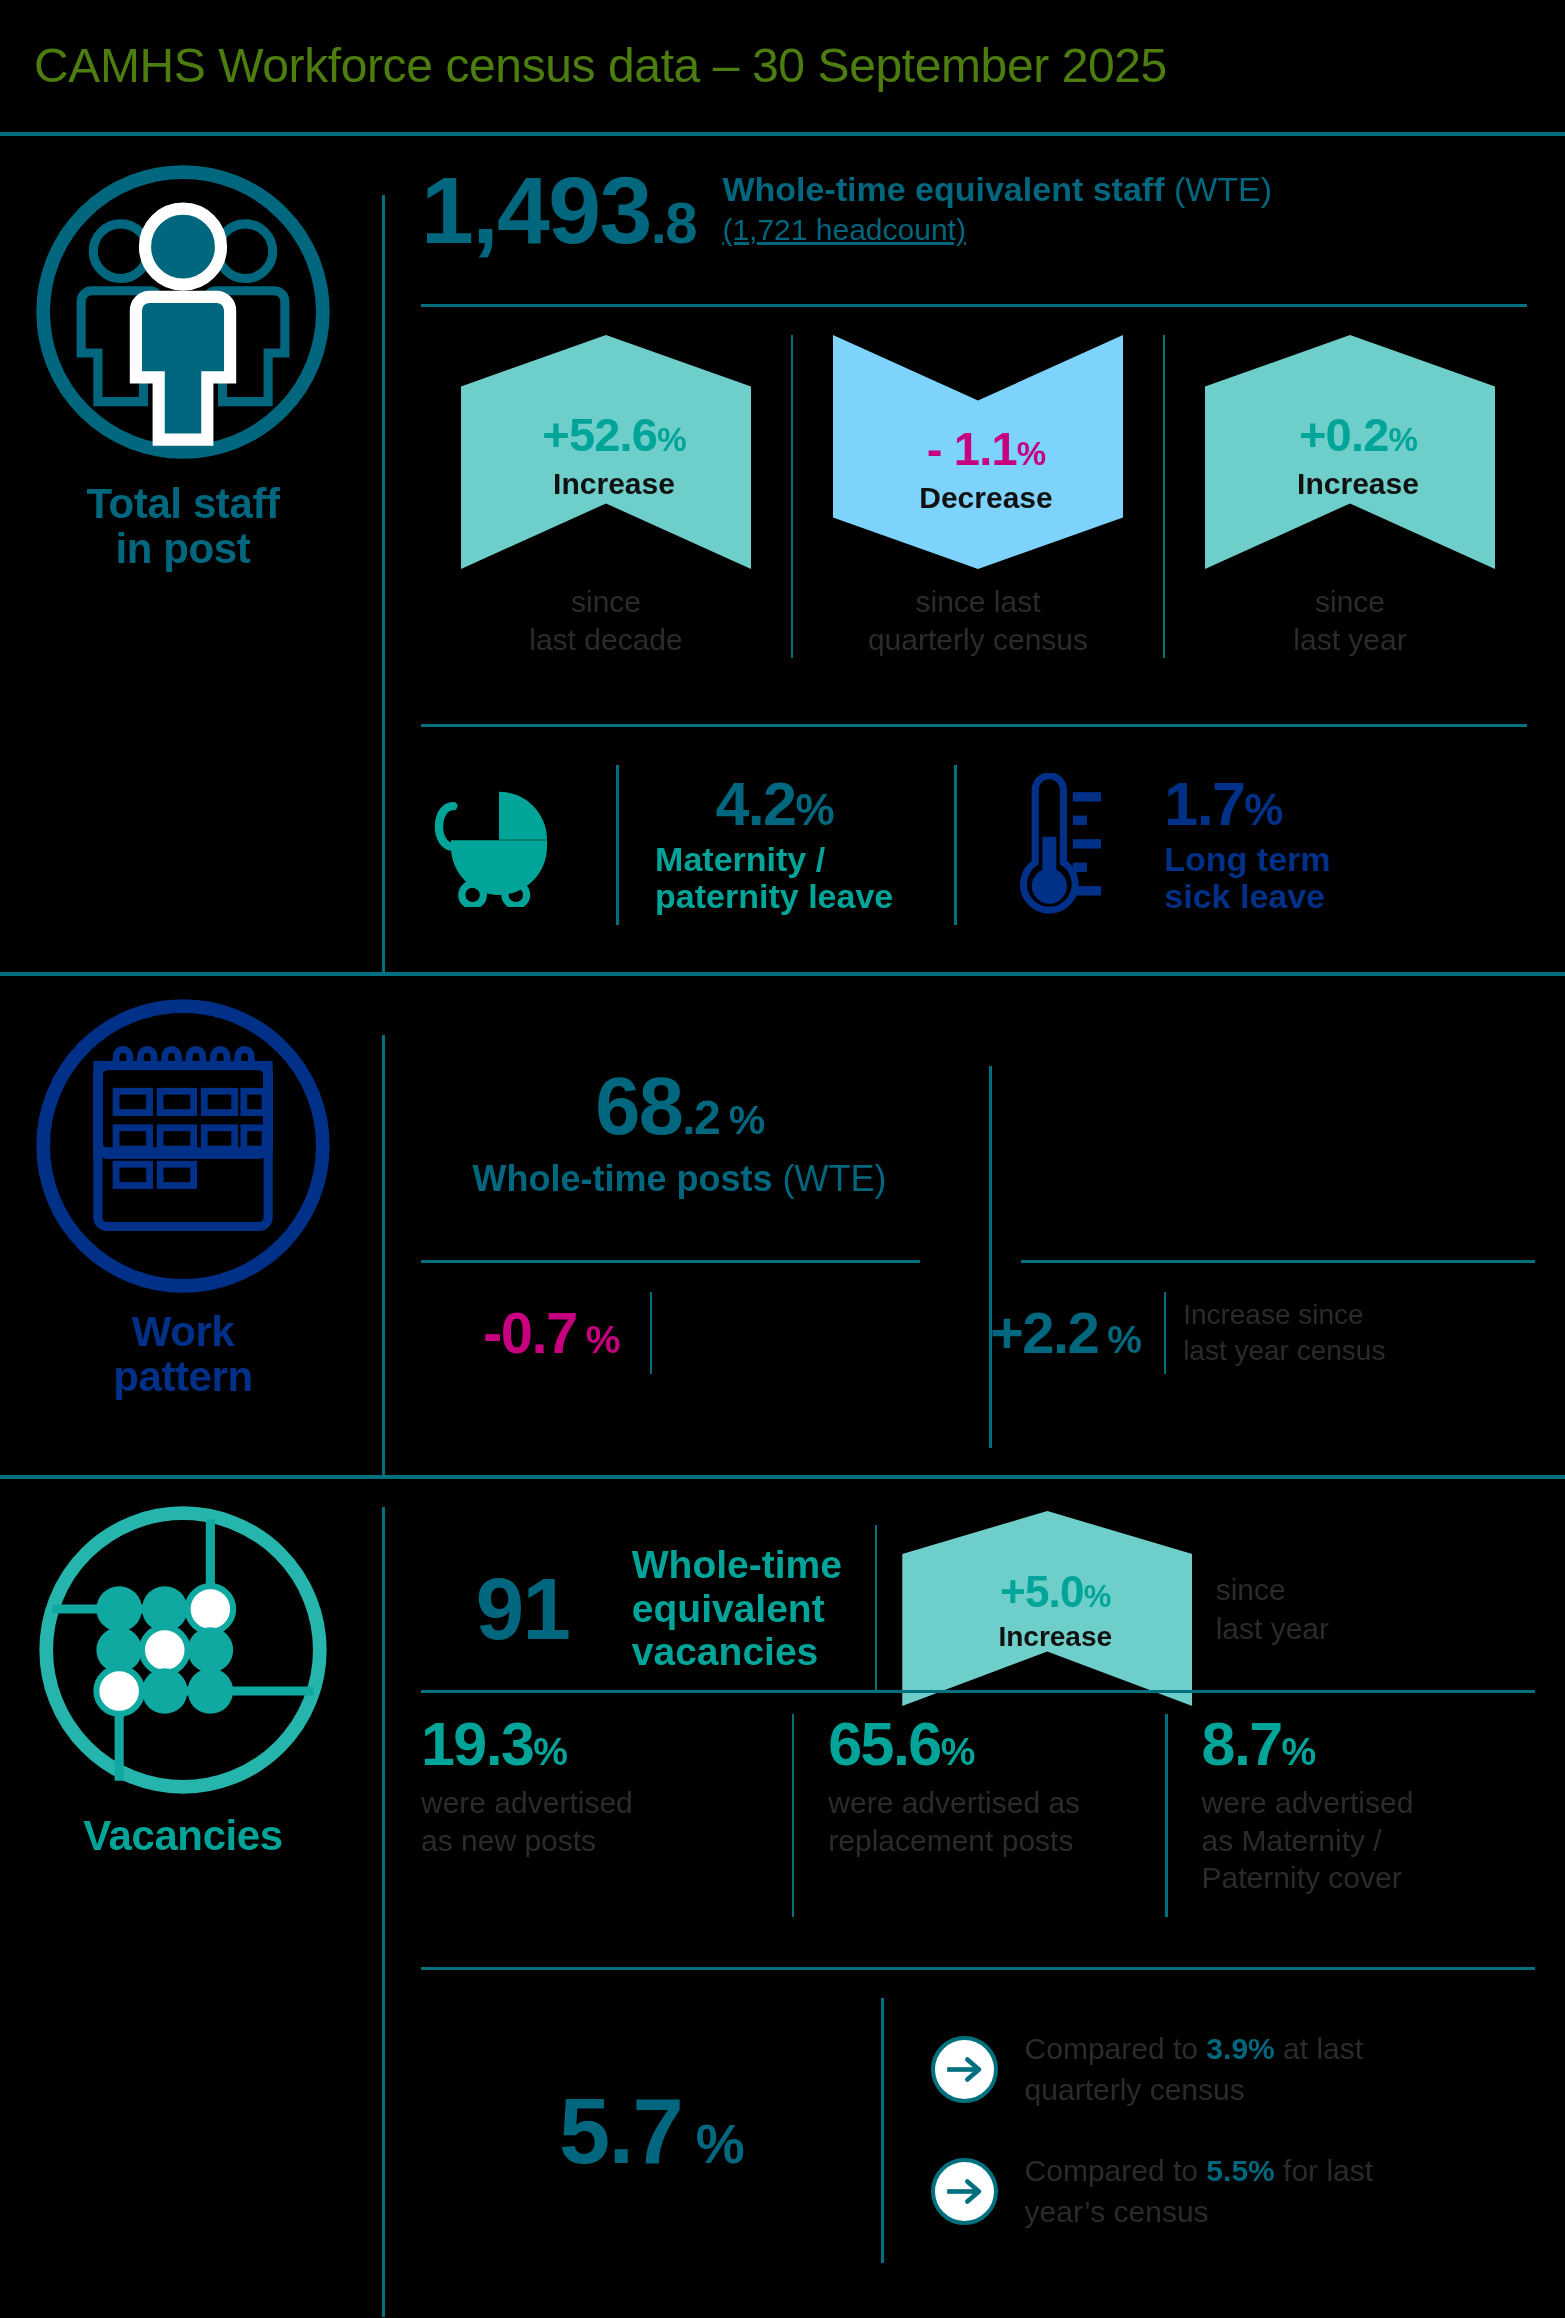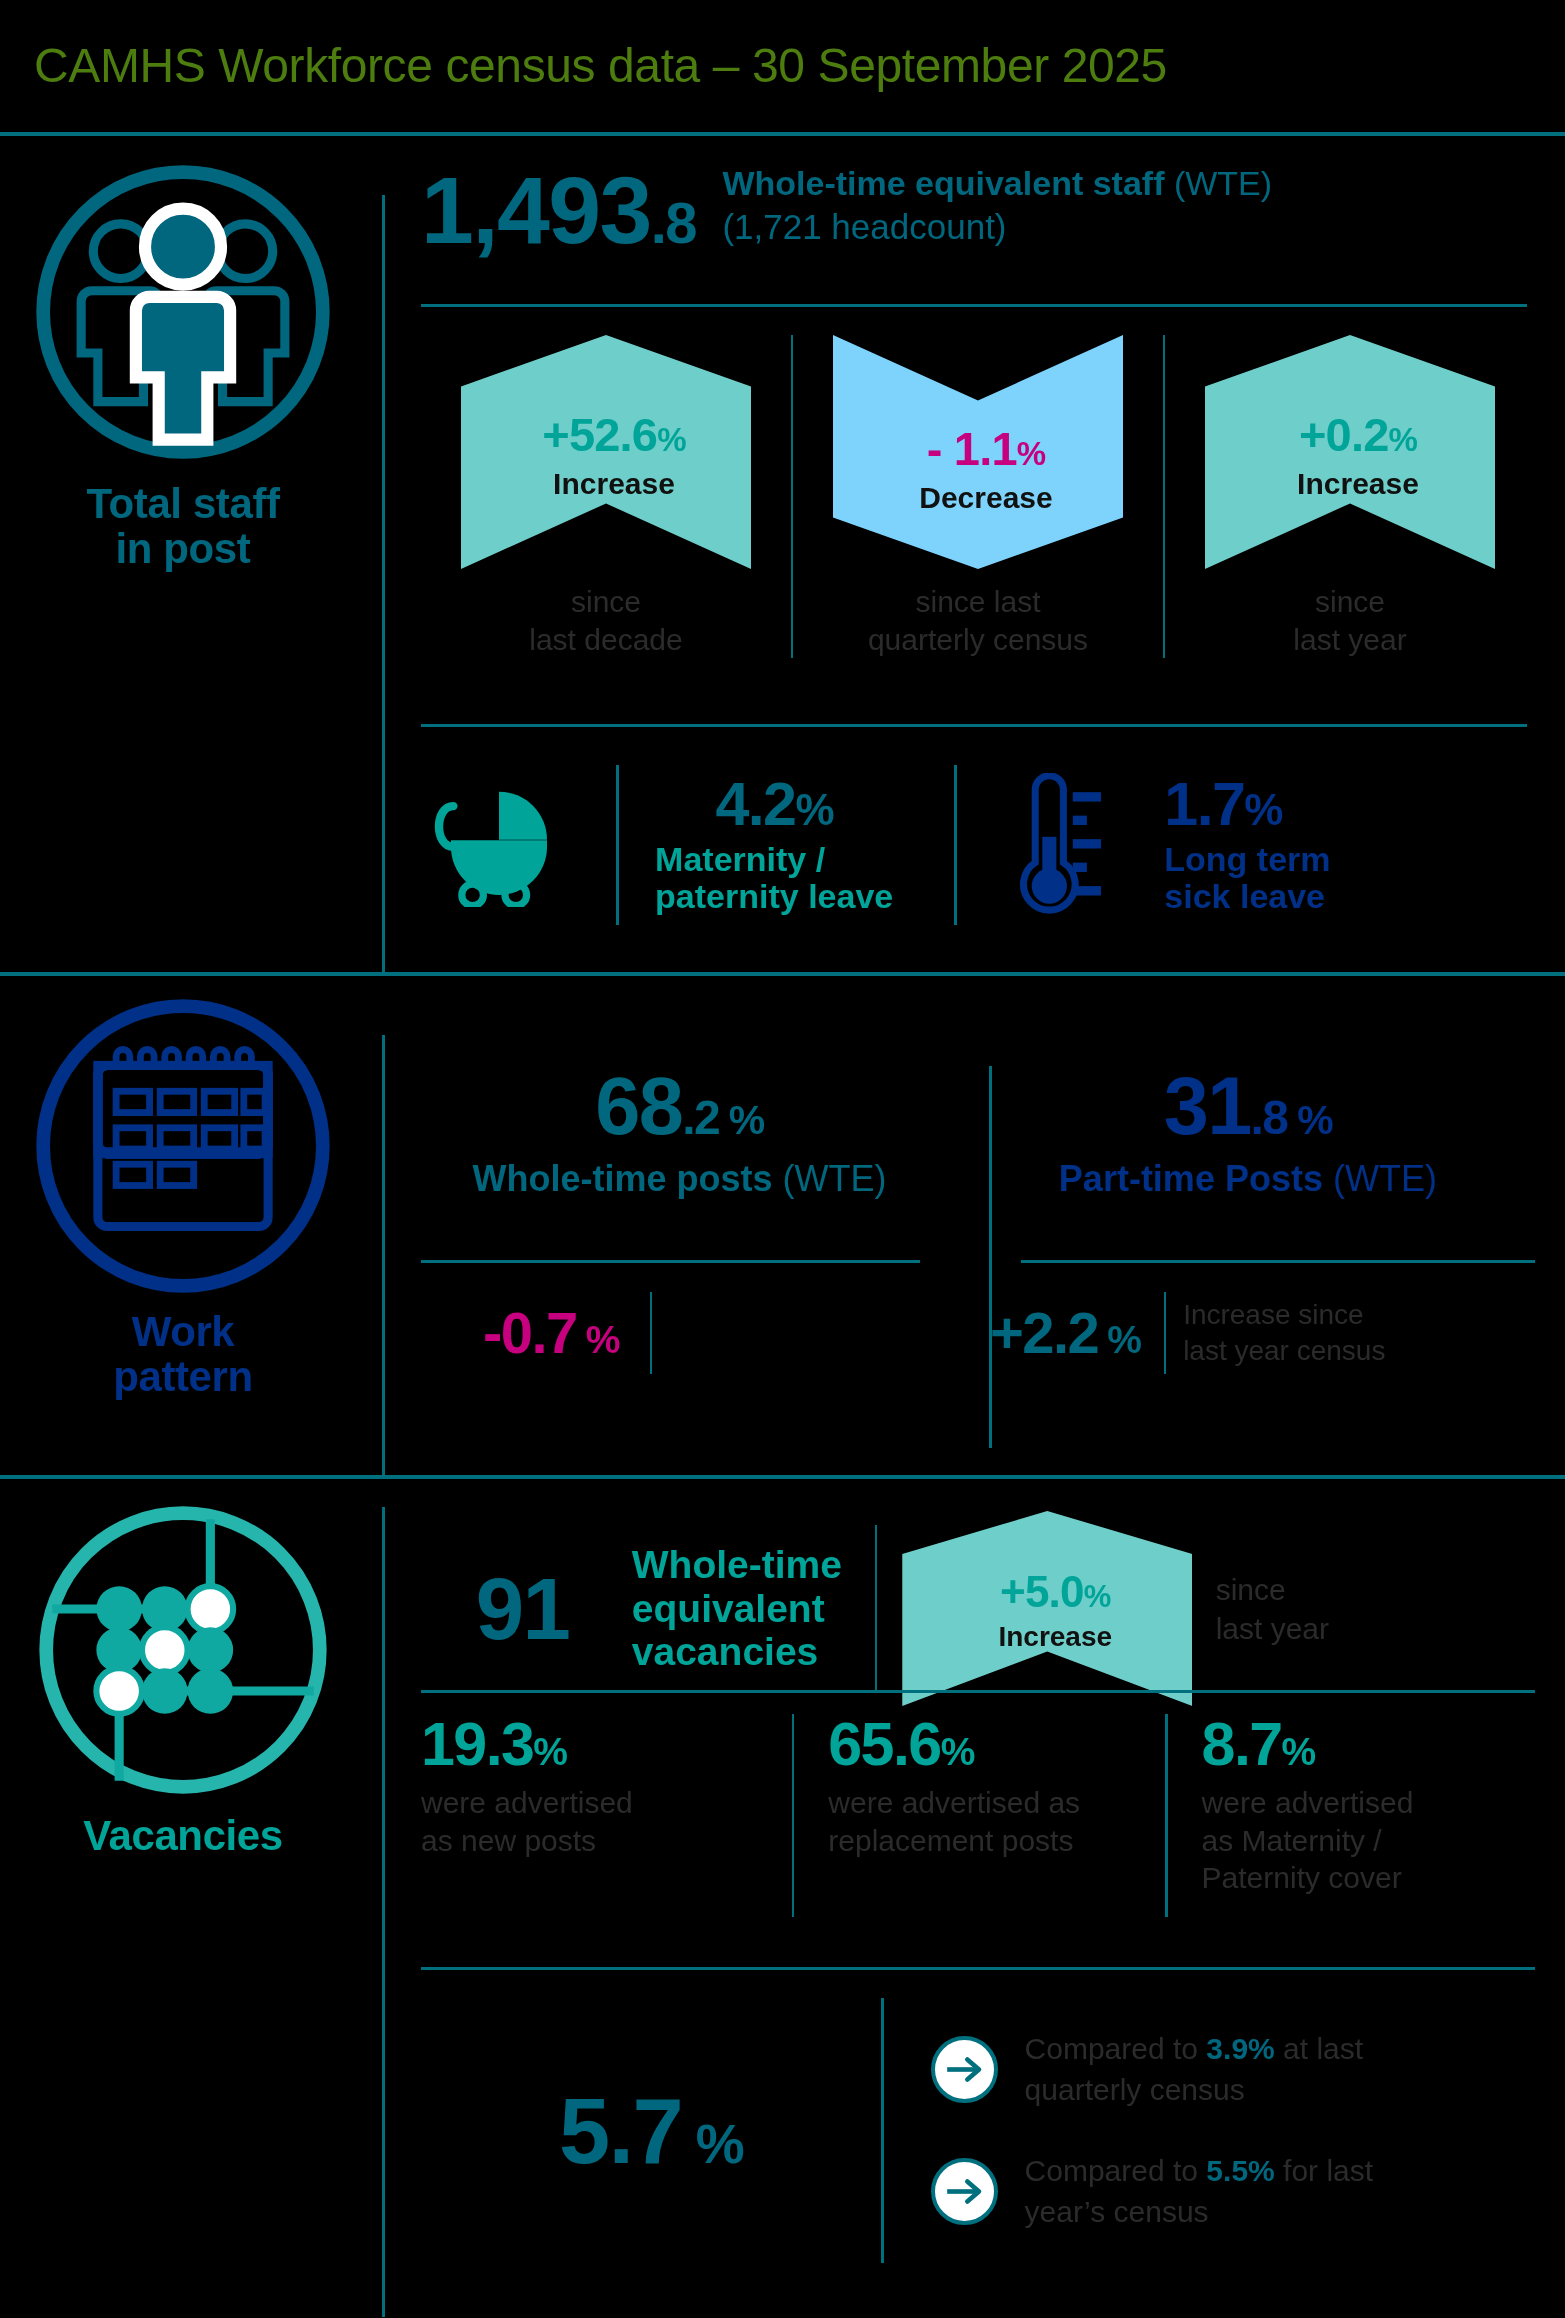--- a/index.html
+++ b/index.html
@@ -99,21 +99,21 @@
 
     <div style="position:absolute;left:421px;top:23.4px;">
       <div style="display:flex;align-items:flex-end;">
         <div class="big teal-dk nowrap" style="font-size:95px;">
           <span>1,493</span><span style="font-size:58px;">.8</span>
         </div>
         <div style="margin-left:26.5px;padding-bottom:11px;">
           <div style="font-size:34px;white-space:nowrap;">
             <span class="teal-dk" style="font-weight:bold;">Whole-time equivalent staff</span><span class="teal-dk"> (WTE)</span>
           </div>
-          <div class="teal-dk" style="font-size:35px;margin-top:4.7px;">(1,721 headcount)</div>
+          <div class="teal-dk" style="font-size:30px;margin-top:4.7px;text-decoration:underline;">(1,721 headcount)</div>
         </div>
       </div>
     </div>
 
     <div style="position:absolute;left:421px;top:164px;width:1106px;height:3.1px;background:#00707F;"></div>
 
     <div style="position:absolute;left:421px;top:195px;width:1114px;display:flex;">
 
       <div style="width:371px;position:relative;">
         <div class="chev chev-up" style="width:274px;height:234px;background:#6ECEC9;margin:0 auto;">
@@ -263,28 +263,20 @@
         <div class="big teal-dk" style="font-size:81px;">
           <span>68</span><span style="font-size:48px;">.2</span><span style="font-size:41px;"> </span><span style="font-size:41px;">%</span>
         </div>
         <div style="font-size:36px;margin-top:11px;">
           <span class="teal-dk" style="font-weight:bold;">Whole-time posts</span><span class="teal-dk"> (WTE)</span>
         </div>
       </div>
 
       <div style="width:23.4px;"></div>
 
-      <div style="width:545px;text-align:center;">
-        <div class="big blue-dk" style="font-size:81px;">
-          <span>31</span><span style="font-size:48px;">.8</span><span style="font-size:41px;"> </span><span style="font-size:41px;">%</span>
-        </div>
-        <div style="font-size:36px;margin-top:11px;">
-          <span class="blue-dk" style="font-weight:bold;">Part-time Posts</span><span class="blue-dk"> (WTE)</span>
-        </div>
-      </div>
     </div>
 
     <div style="position:absolute;left:421px;top:280px;width:499px;height:3.1px;background:#00707F;"></div>
     <div style="position:absolute;left:1021px;top:280px;width:514px;height:3.1px;background:#00707F;"></div>
     <div class="vdiv" style="left:989px;top:86px;height:382px;"></div>
 
     <div style="position:absolute;left:421px;top:312px;width:1114px;display:flex;align-items:center;">
       <div style="width:499px;display:flex;align-items:center;justify-content:center;">
         <div class="big magenta" style="font-size:58px;"><span>-0.7</span><span style="font-size:39px;"> </span><span style="font-size:39px;">%</span></div>
         <div style="width:2.3px;height:82px;background:#00707F;margin-left:31px;"></div>

